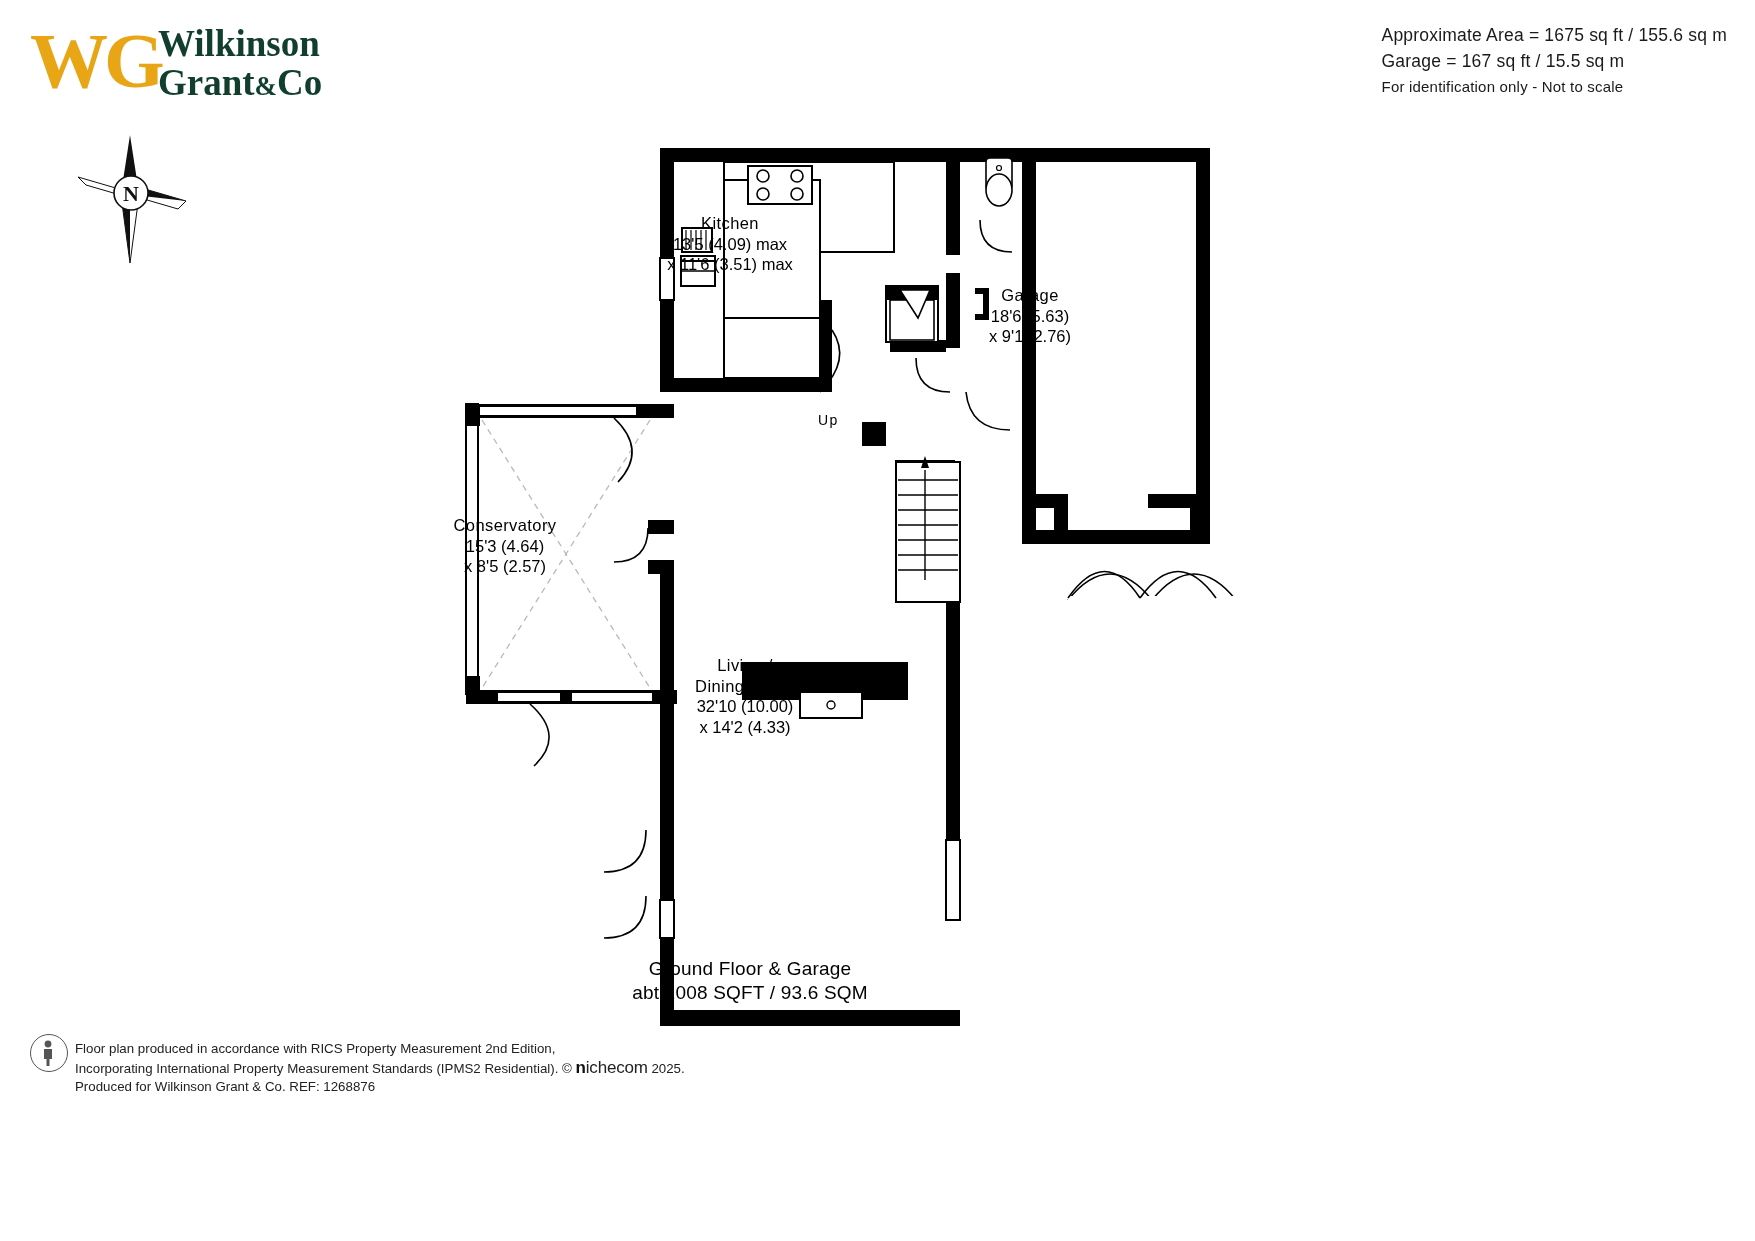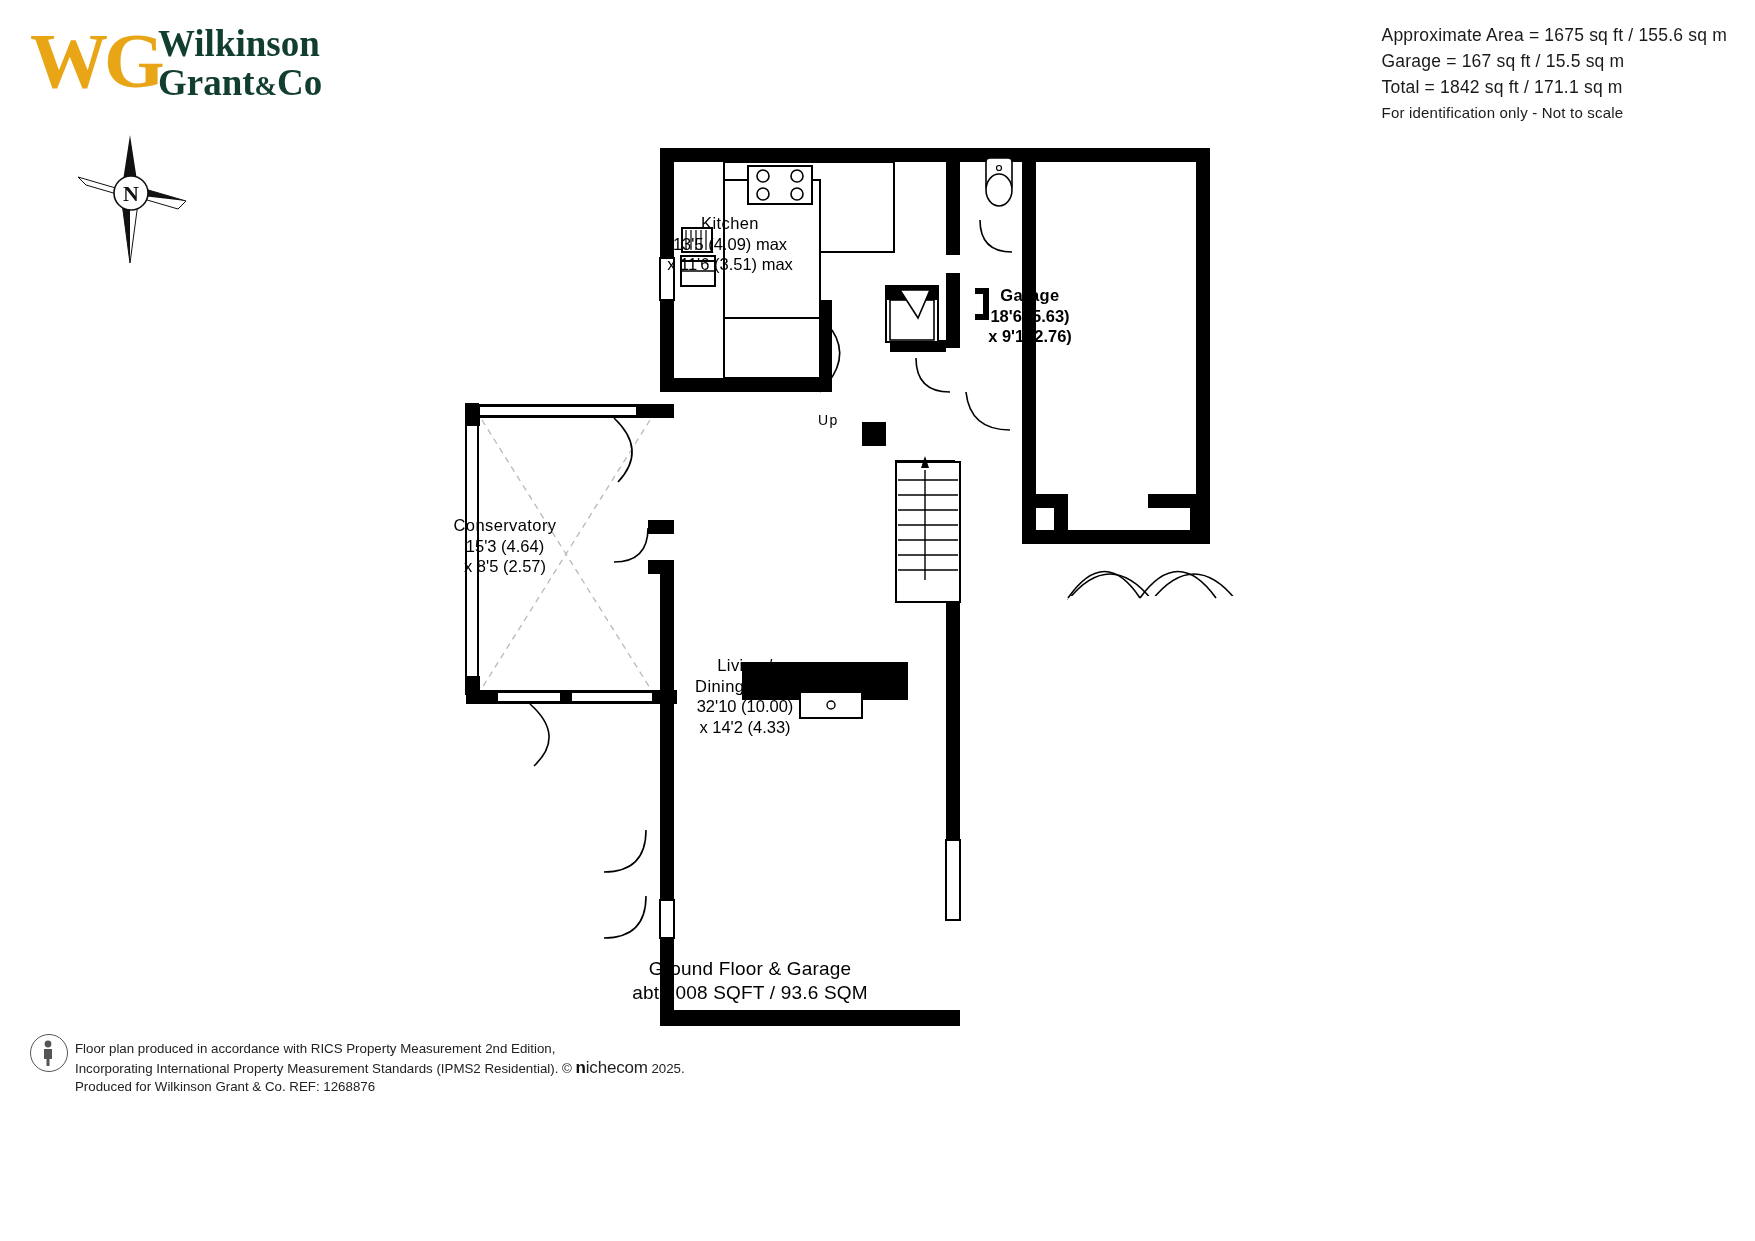--- a/index.html
+++ b/index.html
@@ -59,21 +59,21 @@
   .room-label {
     text-align: center;
     font-size: 16.5px;
     line-height: 20.5px;
     color: #000;
     white-space: nowrap;
   }
   .room-label .name { letter-spacing: 0.4px; }
 
   #label-kitchen { left: 605px; top: 213px; width: 250px; }
-  #label-garage { left: 920px; top: 285px; width: 220px; font-weight: bold; }
+  #label-garage { left: 920px; top: 285px; width: 220px; }
   #label-conservatory { left: 380px; top: 503px; width: 250px; margin-top: 12px; }
   #label-living { left: 625px; top: 655px; width: 240px; }
 
   #stairs-up-label {
     left: 818px; top: 412px;
     font-size: 14px;
     letter-spacing: 1.5px;
     color: #000;
   }
 
@@ -119,21 +119,20 @@
     <div>Wilkinson</div>
     <div>
       <span>Grant</span><span class="amp">&amp;</span><span>Co</span>
     </div>
   </div>
 </div>
 
 <div class="abs" id="area-summary">
   <div>Approximate Area = 1675 sq ft / 155.6 sq m</div>
   <div>Garage = 167 sq ft / 15.5 sq m</div>
-  <div>Total = 1842 sq ft / 171.1 sq m</div>
   <div class="small">For identification only - Not to scale</div>
 </div>
 
 <div class="abs" id="compass">
   <svg width="110" height="130" viewBox="0 0 110 130">
 
     <polygon points="52,0 60,52 52,60 44,52" fill="#111"></polygon>
     <polygon points="52,128 60,68 52,60 44,68" fill="#fff" stroke="#111" stroke-width="1"></polygon>
     <polygon points="0,42 48,56 56,64 8,50" fill="#fff" stroke="#111" stroke-width="1"></polygon>
     <polygon points="108,66 60,52 52,60 100,74" fill="#fff" stroke="#111" stroke-width="1"></polygon>

